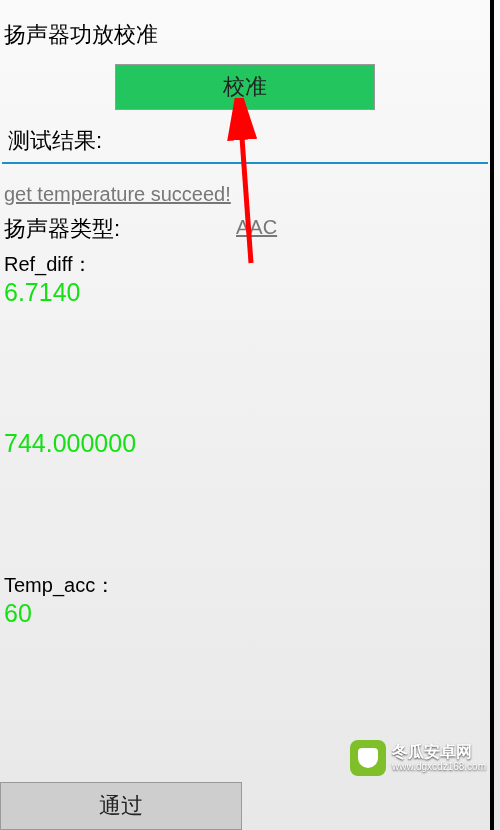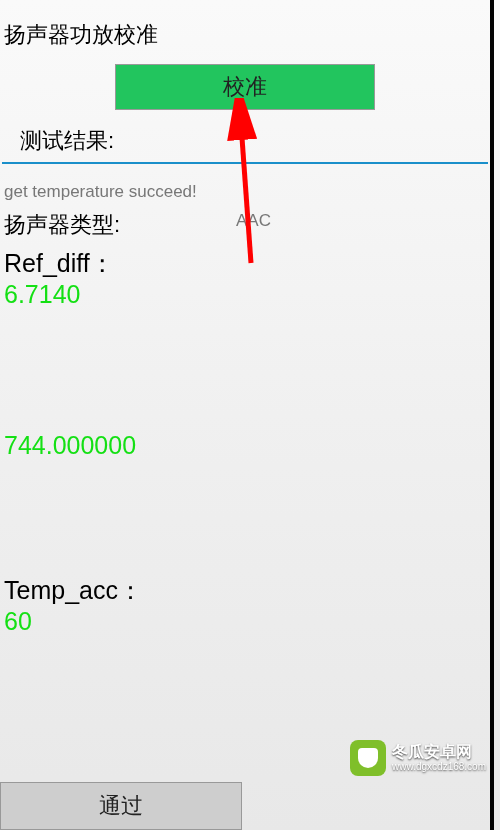--- a/index.html
+++ b/index.html
@@ -35,44 +35,45 @@
       height: 46px;
       background: #22c55e;
       border: 1px solid #999;
       font-size: 22px;
       color: #222;
       cursor: pointer;
     }
     .result-label {
       font-size: 22px;
       color: #000;
-      padding: 4px 4px 6px 20px;
+      padding: 4px 4px 6px 8px;
     }
     .divider {
       height: 2px;
       background: #1a8fca;
       margin: 0 2px 14px 2px;
     }
     .row {
       display: flex;
       padding: 2px 4px;
       font-size: 22px;
       line-height: 1.45;
     }
     .row-label {
       color: #000;
       width: 232px;
       flex-shrink: 0;
     }
     .row-value {
       color: #777;
-      font-size: 17px;
+      font-size: 20px;
+      text-decoration: underline;
     }
     .metric-label {
-      font-size: 25px;
+      font-size: 20px;
       color: #000;
       padding: 2px 4px 0 4px;
     }
     .metric-value {
       font-size: 25px;
       color: #14e014;
       padding: 0 4px 2px 4px;
     }
     .gap-small { height: 2px; }
     .gap-f0 { height: 120px; }

